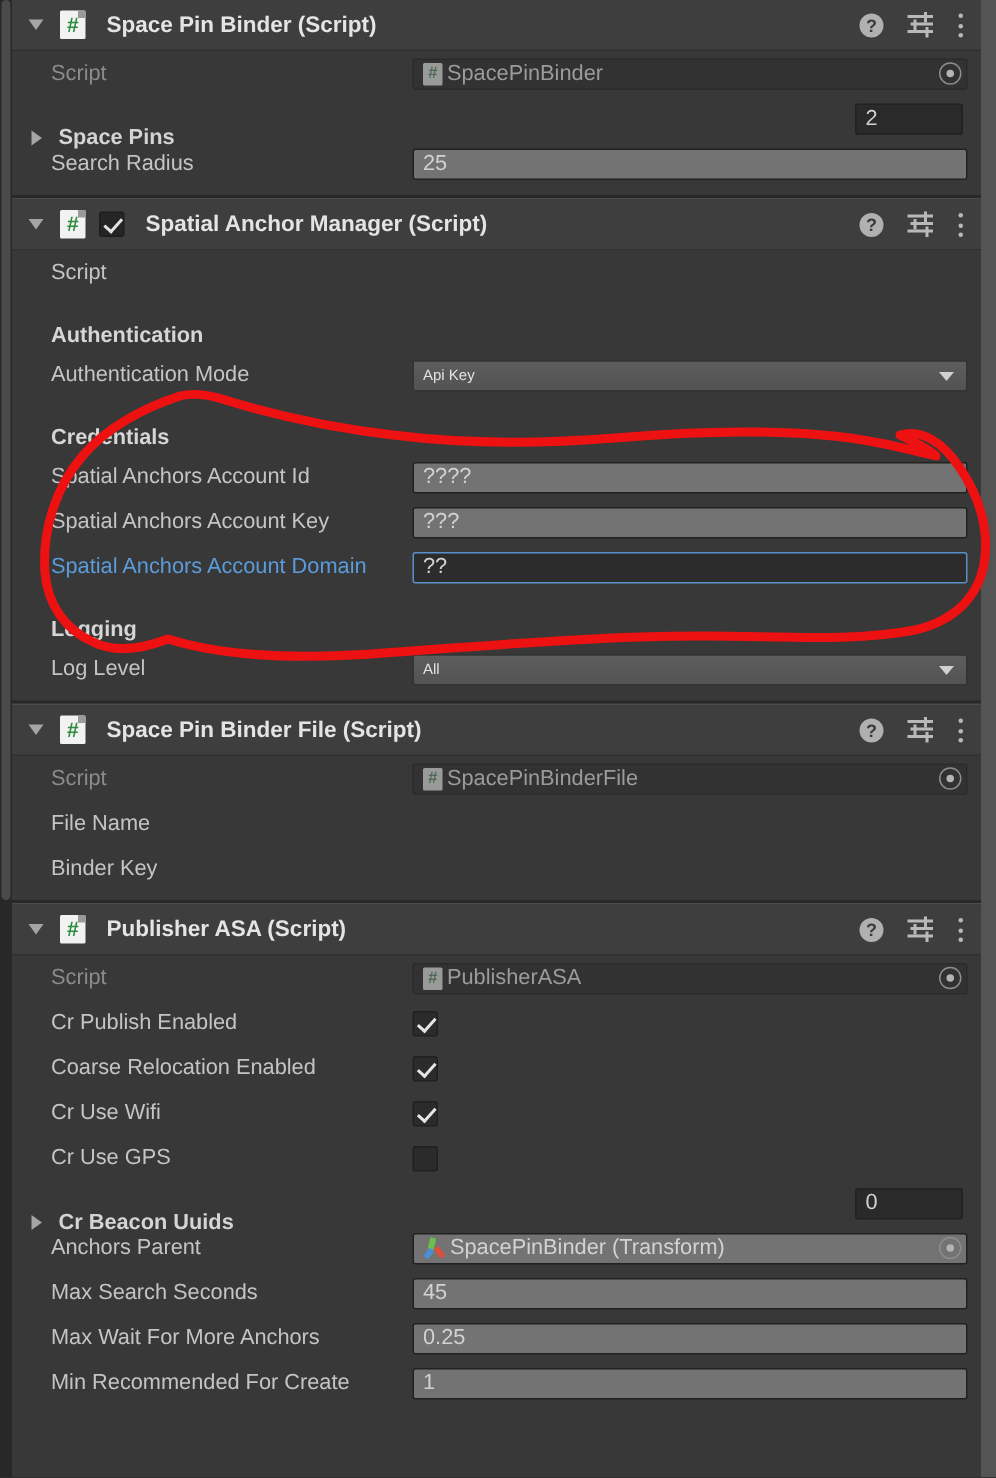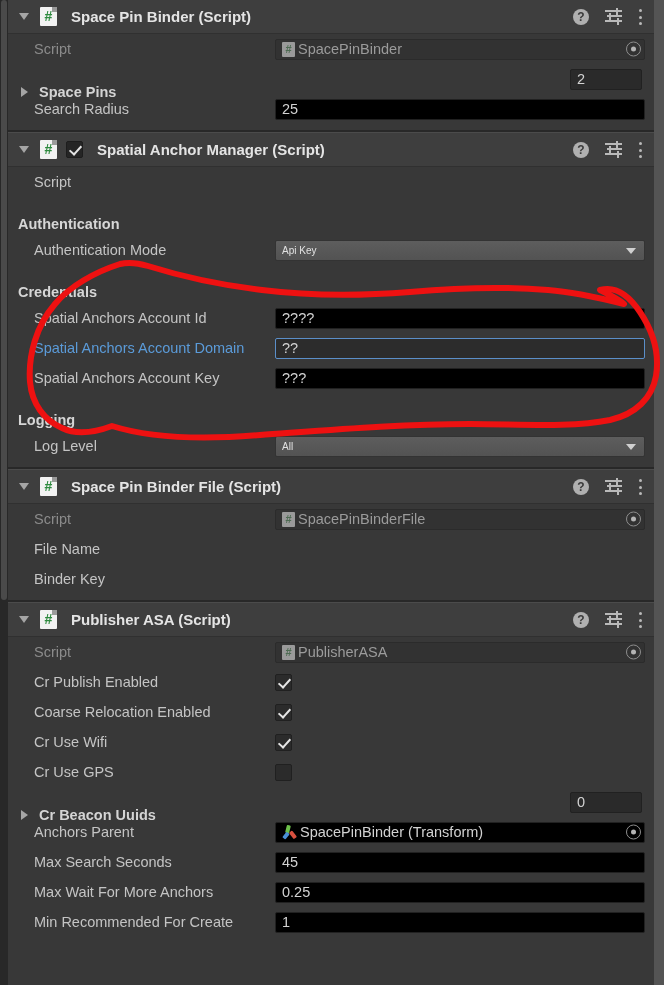--- a/index.html
+++ b/index.html
@@ -205,21 +205,21 @@
     overflow: hidden;
   }
   .row-label.dim { color: #8b8b8b; }
   .row-label.link { color: #5b9bd9; }
   .row-label.bold { font-weight: bold; color: #d4d4d4; margin-top: 26px; }
   .row-label.fold { padding-left: 8px; display: flex; align-items: center; gap: 7px; }
 
   .field {
     position: relative;
     height: 21px;
-    background: #000000;
+    background: #737373;
     border: 1px solid #212121;
     border-radius: 2px;
     display: flex;
     align-items: center;
     padding: 0 6px;
     font-size: 14.5px;
     color: #d2d2d2;
     width: 370px;
     flex: 0 0 370px;
     white-space: nowrap;
@@ -343,21 +343,21 @@
     width: 5px; height: 10px;
     border: solid #e6e6e6;
     border-width: 0 2.2px 2.2px 0;
     transform: rotate(42deg);
   }
 
   .section-head {
     font-size: 14.5px;
     font-weight: bold;
     color: #d6d6d6;
-    padding-left: 10px;
+    padding-left: 26px;
     height: 30px;
     display: flex;
     align-items: flex-end;
     padding-bottom: 3px;
   }
 
   .spacer { height: 8px; }
 
   
   #annotation {
@@ -471,29 +471,29 @@
           </div>
           <div class="spacer"></div>
           <div class="section-head">Credentials</div>
           <div class="row">
             <div class="row-label">Spatial Anchors Account Id</div>
             <div class="field">
               <span>????</span>
             </div>
           </div>
           <div class="row">
+            <div class="row-label">Spatial Anchors Account Key</div>
+            <div class="field">
+              <span>???</span>
+            </div>
+          </div>
+          <div class="row">
             <div class="row-label link">Spatial Anchors Account Domain</div>
             <div class="field focused">
               <span>??</span>
-            </div>
-          </div>
-          <div class="row">
-            <div class="row-label">Spatial Anchors Account Key</div>
-            <div class="field">
-              <span>???</span>
             </div>
           </div>
           <div class="spacer"></div>
           <div class="section-head">Logging</div>
           <div class="row">
             <div class="row-label">Log Level</div>
             <div class="dropdown">
               <span>All</span>
               <span class="dd-arrow"></span>
             </div>

